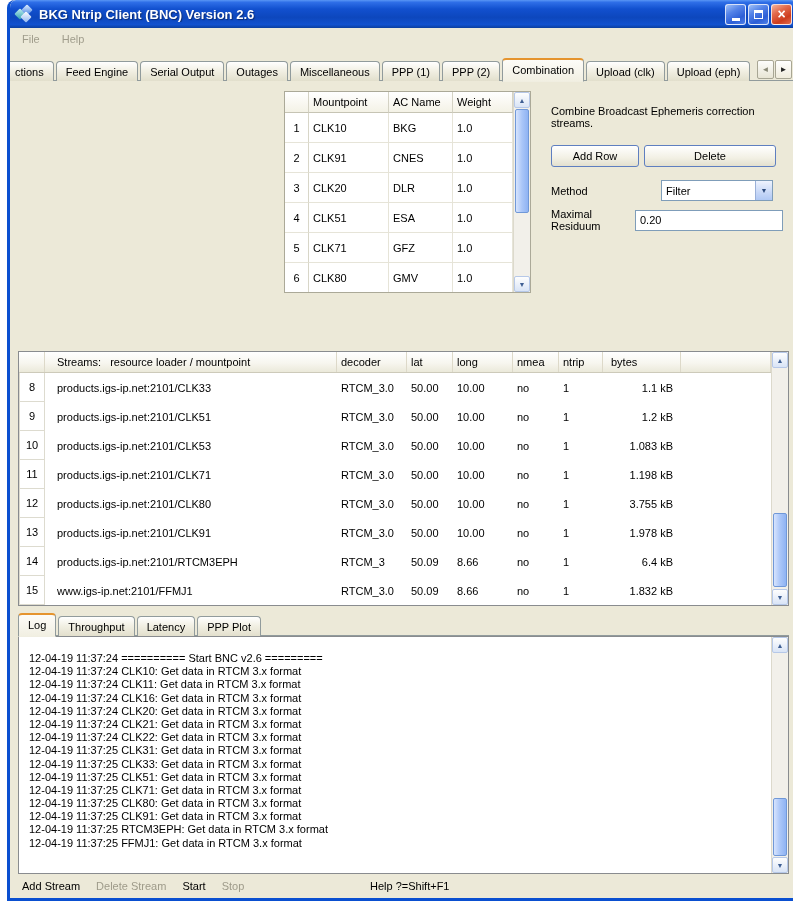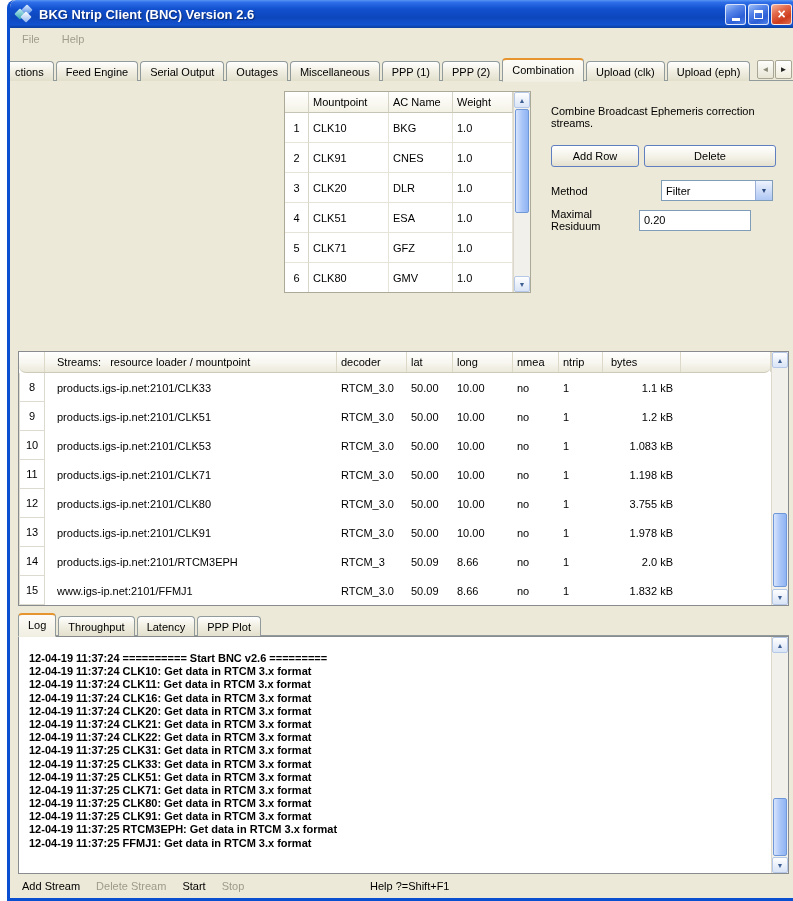--- a/index.html
+++ b/index.html
@@ -73,43 +73,43 @@
   .xp-btn.add { width: 88px; }
   .xp-btn.del { width: 132px; }
   .form-row { display: flex; align-items: center; margin-bottom: 7px; }
   .method-row .lbl { width: 110px; }
   .resid-row .lbl { width: 88px; }
   .combo { width: 112px; height: 21px; border: 1px solid #7f9db9; background: #fff; display: flex; align-items: center; }
   .combo-value { flex: 1; padding-left: 4px; }
   .combo-btn { width: 17px; height: 100%; display: flex; align-items: center; justify-content: center;
     background: linear-gradient(180deg,#eef3fd,#c8d8f7 60%,#b0c8f4); border-left: 1px solid #9ab0d8;
     color: #2c4a7c; font-size: 7px; }
-  .xp-input { width: 112px; height: 21px; border: 1px solid #7f9db9; padding: 0 4px;
+  .xp-input { width: 148px; height: 21px; border: 1px solid #7f9db9; padding: 0 4px;
     font: 11px "Liberation Sans", sans-serif; background: #fff; }
 
   
   .streams-panel { flex: 0 0 255px; margin: 4px 8px 0; background: #fff; border: 1px solid #898c8f; display: flex; }
   .streams-grid { flex: 1; display: flex; flex-direction: column; overflow: hidden; }
-  .streams-row { display: grid; grid-template-columns: 26px 292px 70px 46px 60px 46px 44px 78px 1fr; border-radius: 7px; }
+  .streams-row { display: grid; grid-template-columns: 26px 292px 70px 46px 60px 46px 44px 78px 1fr; }
   .streams-h { flex: 0 0 21px; background: linear-gradient(180deg,#ffffff,#f7f6ef 55%,#ebe9da);
     border-bottom: 1px solid #cdcaba; }
   .streams-h .cell { border-right: 1px solid #ddd9c9; white-space: pre; }
   .streams-h .h1 { padding-left: 12px; }
   .streams-h .h7 { padding-left: 8px; }
   .streams-grid .trow { flex: 0 0 29px; }
   .streams-grid .trow .cell { background: #fff; }
   .streams-grid .trow .c0 { justify-content: center; border: 1px solid #dddbcf; border-top: none; }
   .streams-grid .trow .c1 { padding-left: 12px; }
   .streams-grid .trow .c7 { justify-content: flex-end; padding-right: 8px; }
 
   
   .bottom-tabstrip { margin: 8px 8px 0; height: 22px; flex: 0 0 22px; text-align: right; }
   .log-panel { flex: 0 0 238px; margin: 0 8px; background: #fff; border: 1px solid #898c8f; display: flex; }
   .log-lines { flex: 1; padding: 15px 4px 4px 10px; overflow: hidden; }
-  .log-line { height: 13.2px; line-height: 13.2px; white-space: pre; font-weight: bold; }
+  .log-line { height: 13.2px; line-height: 13.2px; white-space: pre; }
 
   
   .vscroll { flex: 0 0 17px; width: 17px; background: #f2f0ea; border-left: 1px solid #dcd9cc;
     display: flex; flex-direction: column; }
   .sbtn { flex: 0 0 16px; display: flex; align-items: center; justify-content: center;
     background: linear-gradient(180deg,#fefefe,#d9e4f6); border: 1px solid #b6c8e8; border-radius: 2px;
     color: #3f5f94; font-size: 7px; }
   .strack { flex: 1; position: relative; }
   .sthumb { position: absolute; left: 1px; right: 1px; border: 1px solid #7098d8; border-radius: 2px;
     background: linear-gradient(90deg,#d7e4fd,#aac6f8 50%,#8fb3f3); }
@@ -341,21 +341,21 @@
             <div class="cell c8"></div>
           </div>
           <div class="streams-row trow">
             <div class="cell c0">14</div>
             <div class="cell c1">products.igs-ip.net:2101/RTCM3EPH</div>
             <div class="cell c2">RTCM_3</div>
             <div class="cell c3">50.09</div>
             <div class="cell c4">8.66</div>
             <div class="cell c5">no</div>
             <div class="cell c6">1</div>
-            <div class="cell c7">2.0 kB</div>
+            <div class="cell c7">6.4 kB</div>
             <div class="cell c8"></div>
           </div>
           <div class="streams-row trow">
             <div class="cell c0">15</div>
             <div class="cell c1">www.igs-ip.net:2101/FFMJ1</div>
             <div class="cell c2">RTCM_3.0</div>
             <div class="cell c3">50.09</div>
             <div class="cell c4">8.66</div>
             <div class="cell c5">no</div>
             <div class="cell c6">1</div>

